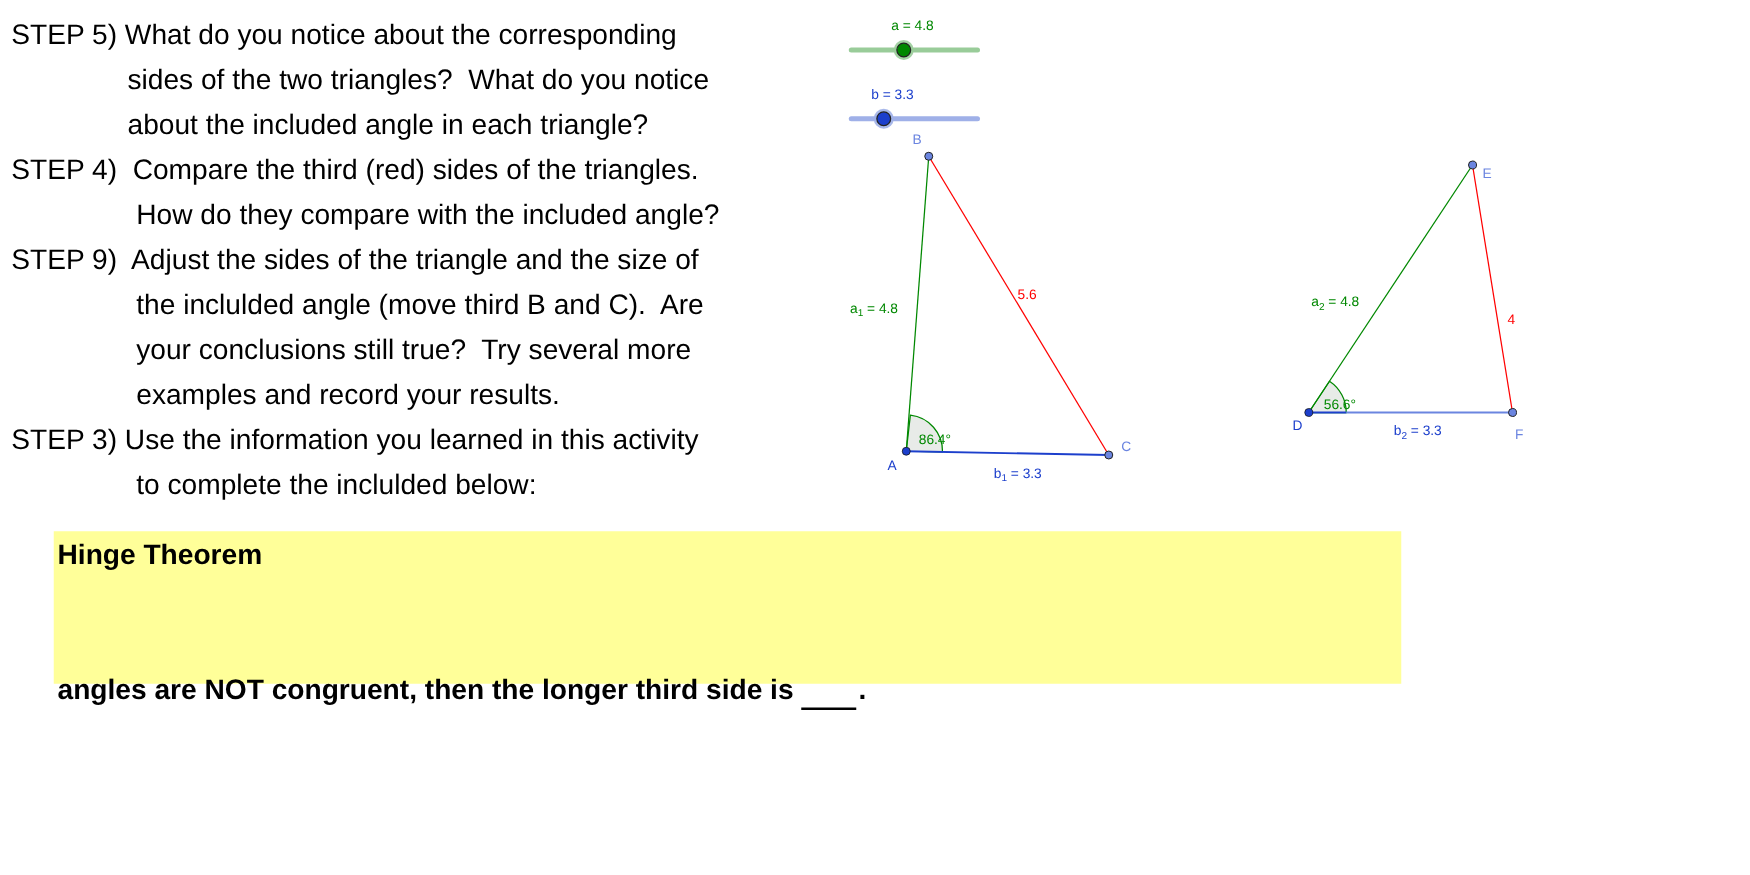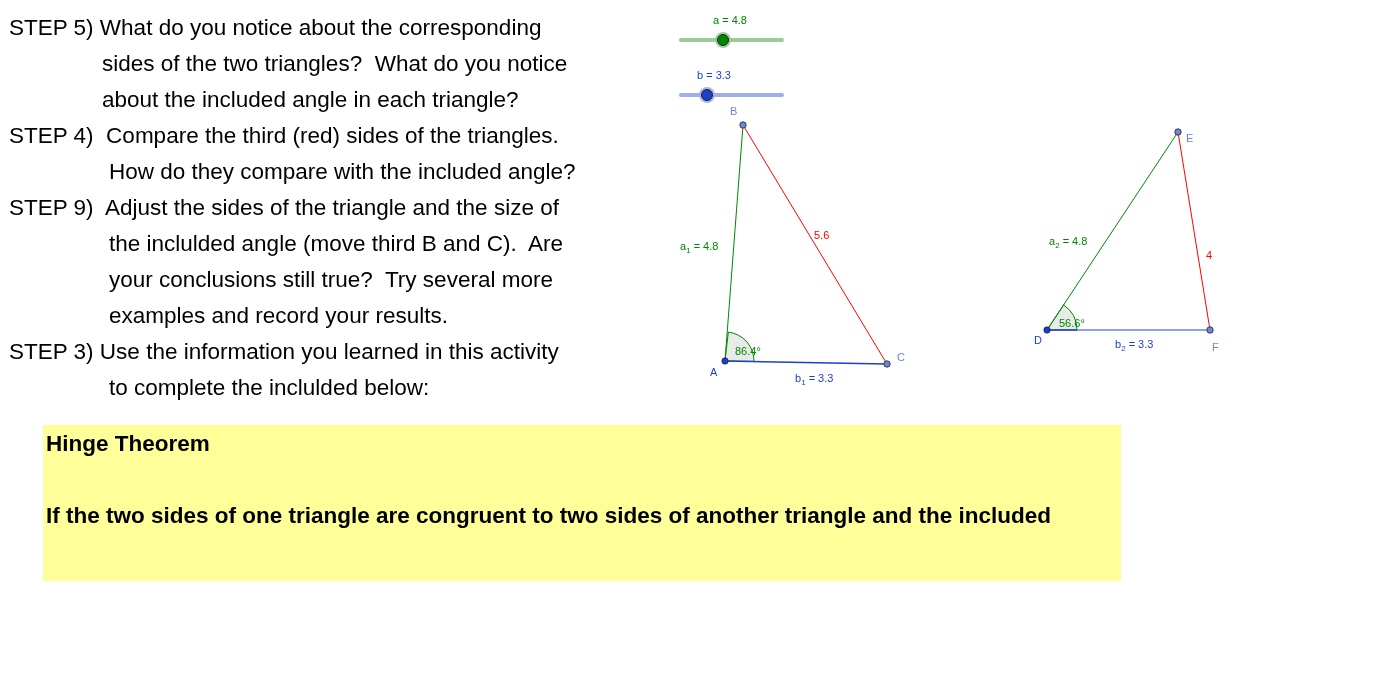--- a/index.html
+++ b/index.html
@@ -1,19 +1,19 @@
 <!DOCTYPE html>
 <html><head>
 <meta charset="utf-8">
 <style>
   html, body { margin: 0; padding: 0; background: #ffffff; }
   body { width: 1400px; height: 700px; position: relative; overflow: hidden; font-family: "Liberation Sans", sans-serif; }
   .steps { position: absolute; left: 9px; top: 10px; width: 640px; font-family: "Liberation Sans", sans-serif; font-size: 22.5px; color: #000; }
   .line { position: absolute; white-space: pre; height: 36px; line-height: 36px; }
-  .theorem { position: absolute; left: 43px; top: 425px; width: 1078px; height: 156px; background: #ffff99; }
+  .theorem { position: absolute; left: 43px; top: 425px; width: 1078px; height: 122px; background: #ffff99; }
   .theorem .t { position: absolute; left: 3px; font-family: "Liberation Sans", sans-serif; font-weight: bold; font-size: 22.5px; color: #000; white-space: pre; line-height: 36px; }
   .blank { display: inline-block; width: 44px; border-bottom: 2px solid #000; height: 26px; vertical-align: -9px; margin-left: 6px; margin-right: 2px; }
   svg.geo { position: absolute; left: 0; top: 0; }
   svg text { font-family: "Liberation Sans", sans-serif; }
 </style>
 </head>
 <body>
 
 <div class="steps">
   <div class="line" style="top:0px;left:0px">STEP 5) What do you notice about the corresponding</div>
@@ -24,21 +24,21 @@
   <div class="line" style="top:180px;left:0px">STEP 9)  Adjust the sides of the triangle and the size of</div>
   <div class="line" style="top:216px;left:100px">the inclulded angle (move third B and C).  Are</div>
   <div class="line" style="top:252px;left:100px">your conclusions still true?  Try several more</div>
   <div class="line" style="top:288px;left:100px">examples and record your results.</div>
   <div class="line" style="top:324px;left:0px">STEP 3) Use the information you learned in this activity</div>
   <div class="line" style="top:360px;left:100px">to complete the inclulded below:</div>
 </div>
 
 <div class="theorem">
   <div class="t" style="top:1px">Hinge Theorem</div>
-  <div class="t" style="top:73px">If the two sides of one triangle are congruent to two sides of another triangle and the included</div>
+  <div class="t" style="top:109px"><span>angles are NOT congruent, then the longer third side is</span><span class="blank"></span><span>.</span></div>
 </div>
 
 <svg class="geo" width="1400" height="700">
 
   <g>
     <text x="730" y="24" font-size="11" fill="#008800" text-anchor="middle">a = 4.8</text>
     <line x1="681" y1="40" x2="782" y2="40" stroke="#99cc99" stroke-width="4" stroke-linecap="round"></line>
     <circle cx="723" cy="40" r="8" fill="#99cc99" opacity="0.9"></circle>
     <circle cx="723" cy="40" r="5.5" fill="#008800" stroke="#222" stroke-width="1"></circle>
   </g>

